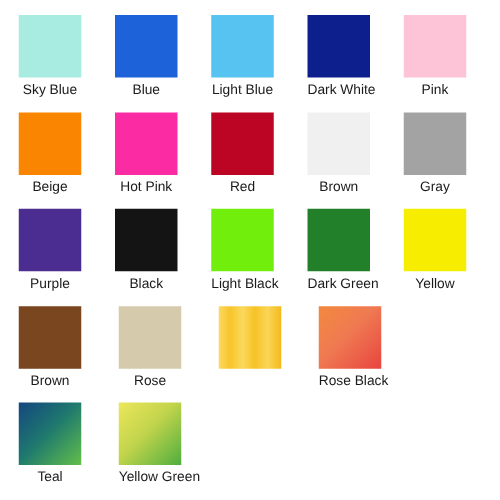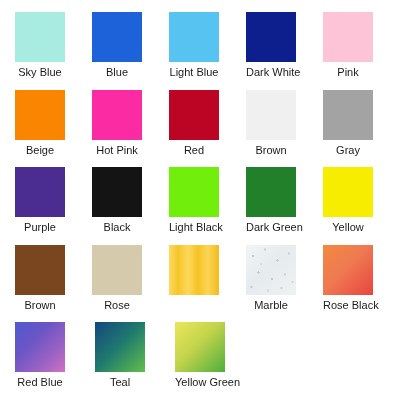--- a/index.html
+++ b/index.html
@@ -150,33 +150,25 @@
         <div class="swatch-label">Brown</div>
       </div>
       <div class="swatch-cell">
         <div class="swatch-chip" style="background: rgb(213, 203, 172);"></div>
         <div class="swatch-label">Rose</div>
       </div>
       <div class="swatch-cell">
         <div class="swatch-chip" style="background-image: linear-gradient(90deg, rgb(251, 217, 98) 0%, rgb(247, 197, 42) 18%, rgb(252, 216, 92) 38%, rgb(246, 195, 37) 58%, rgb(251, 213, 87) 78%, rgb(243, 187, 28) 100%);"></div>
       </div>
       <div class="swatch-cell">
-        <div class="swatch-chip marble-chip" style="background-image: linear-gradient(135deg, rgb(242, 245, 246) 0%, rgb(230, 235, 237) 45%, rgb(238, 242, 243) 100%);"></div>
-        <div class="swatch-label">Marble</div>
-      </div>
-      <div class="swatch-cell">
         <div class="swatch-chip" style="background-image: linear-gradient(135deg, rgb(243, 137, 63) 0%, rgb(239, 122, 82) 45%, rgb(232, 69, 63) 100%);"></div>
         <div class="swatch-label">Rose Black</div>
       </div>
     </div>
     <div class="swatch-row">
-      <div class="swatch-cell">
-        <div class="swatch-chip" style="background-image: linear-gradient(135deg, rgb(79, 90, 208) 0%, rgb(106, 85, 198) 35%, rgb(154, 98, 196) 70%, rgb(207, 115, 196) 100%);"></div>
-        <div class="swatch-label">Red Blue</div>
-      </div>
       <div class="swatch-cell">
         <div class="swatch-chip" style="background-image: linear-gradient(135deg, rgb(20, 70, 127) 0%, rgb(31, 122, 110) 48%, rgb(99, 191, 73) 100%);"></div>
         <div class="swatch-label">Teal</div>
       </div>
       <div class="swatch-cell">
         <div class="swatch-chip" style="background-image: linear-gradient(135deg, rgb(236, 231, 90) 0%, rgb(194, 212, 76) 45%, rgb(79, 174, 62) 100%);"></div>
         <div class="swatch-label">Yellow Green</div>
       </div>
     </div>
   </div>

